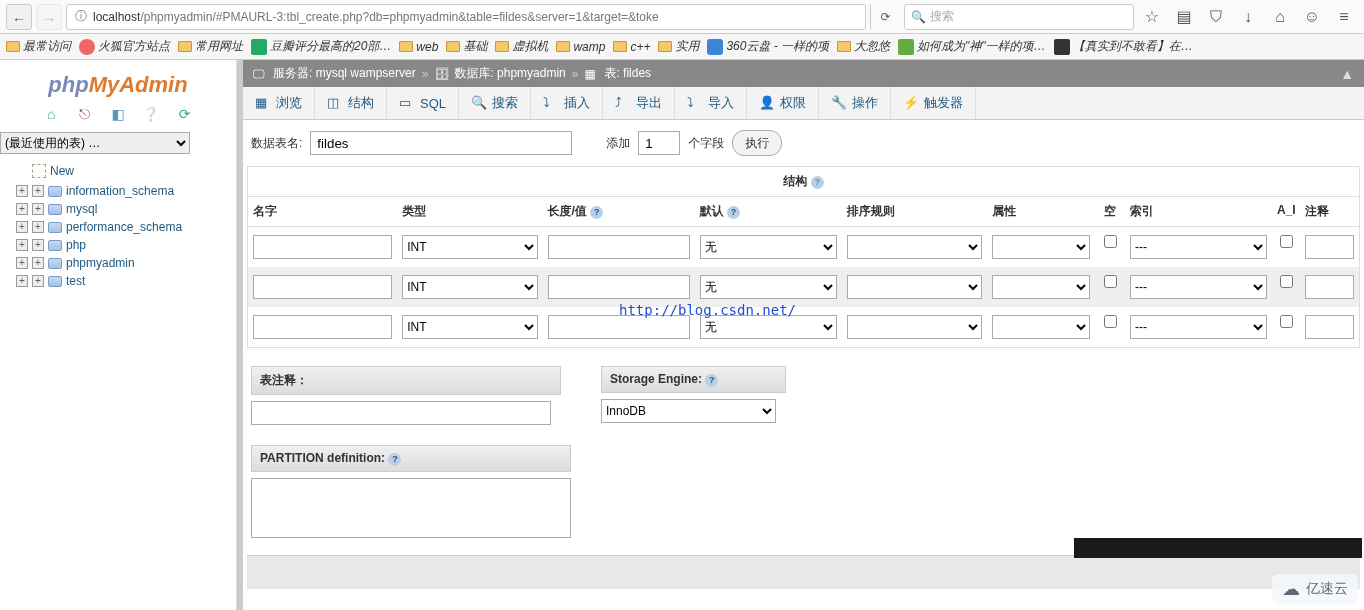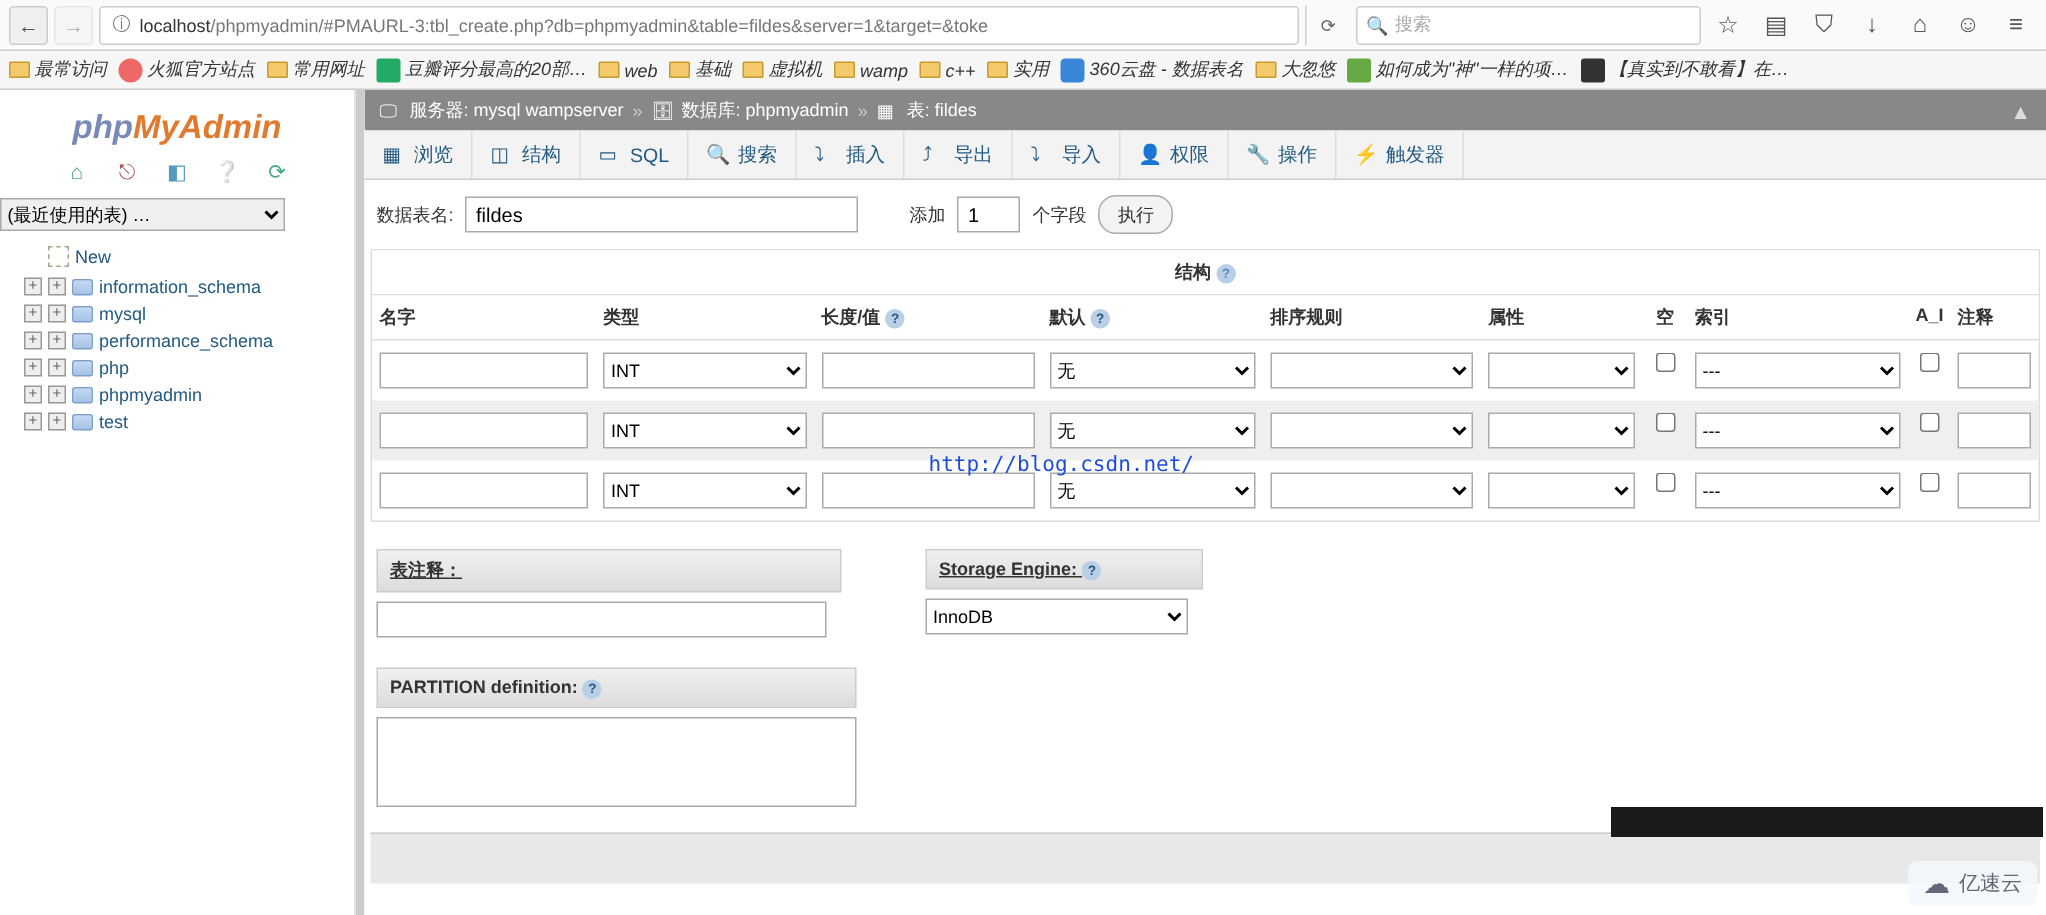--- a/index.html
+++ b/index.html
@@ -74,21 +74,21 @@
 .c-attr { width: 110px; }
 .c-null { width: 30px; text-align: center; }
 .c-idx { width: 150px; }
 .c-ai { width: 28px; text-align: center; }
 .c-cmt { width: 60px; }
 .itxt { width: 100%; height: 24px; border: 1px solid #aaa; padding: 0 4px; font-size: 12px; }
 .isel { width: 100%; height: 24px; border: 1px solid #aaa; font-size: 12px; background: #fff; }
 .help { display: inline-block; width: 13px; height: 13px; background: #b9cfe5; color: #235a81; border-radius: 50%; font-size: 9px; line-height: 13px; text-align: center; font-weight: bold; }
 
 
-.sections { display: flex; gap: 56px; padding: 18px 8px 6px; text-decoration: underline; }
+.sections { display: flex; gap: 40px; padding: 18px 8px 6px; }
 .section { }
 .sec-hdr { background: linear-gradient(#f0f0f0,#dcdcdc); padding: 5px 8px; font-weight: bold; font-size: 12px; border: 1px solid #ccc; }
 .sec-body { padding-top: 6px; }
 .sec-body .itxt { width: 300px; }
 .sec-body .isel { width: 175px; }
 .partition-hdr { margin: 14px 8px 0; width: 320px; }
 .partition-ta { margin: 6px 8px 0; width: 320px; height: 60px; border: 1px solid #aaa; resize: none; }
 
 .bottom-bar { background: #e8e8e8; height: 34px; margin: 14px 4px 0; border-top: 1px solid #ccc; }
 
@@ -157,21 +157,21 @@
     <div class="bm">
       <span class="fldr"></span>
       <span>c++</span>
     </div>
     <div class="bm">
       <span class="fldr"></span>
       <span>实用</span>
     </div>
     <div class="bm">
       <span class="ic16" style="background:#3a87d9;border-radius:3px"></span>
-      <span>360云盘 - 数据表名</span>
+      <span>360云盘 - 一样的项</span>
     </div>
     <div class="bm">
       <span class="fldr"></span>
       <span>大忽悠</span>
     </div>
     <div class="bm">
       <span class="ic16" style="background:#6a4;border-radius:2px"></span>
       <span>如何成为"神"一样的项…</span>
     </div>
     <div class="bm">

